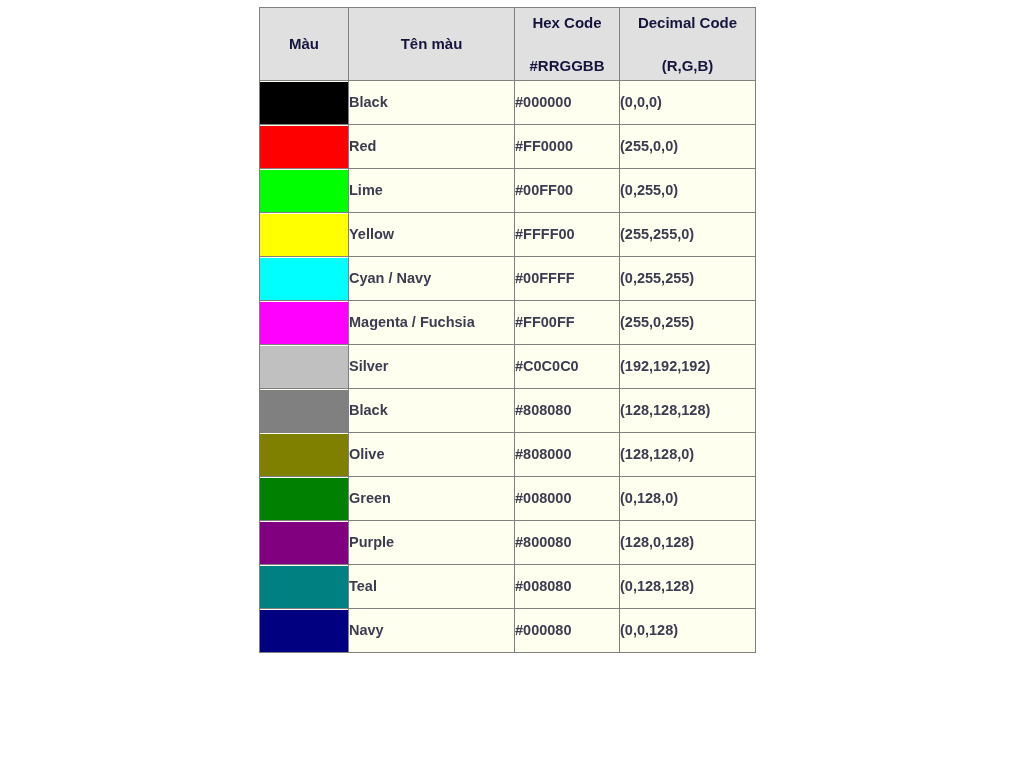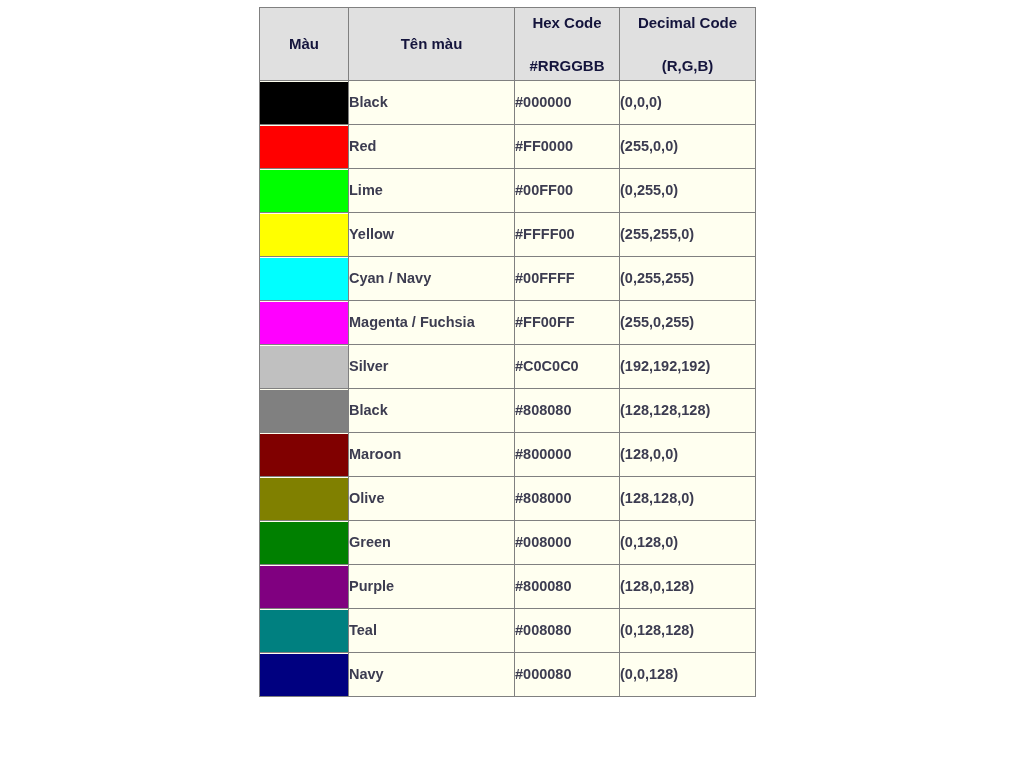--- a/index.html
+++ b/index.html
@@ -176,28 +176,20 @@
           <tr>
             <td class="swatch-cell">
               <span class="swatch" style="background: rgb(128, 128, 128);"></span>
             </td>
             <td class="text-cell">Black</td>
             <td class="text-cell">#808080</td>
             <td class="text-cell">(128,128,128)</td>
           </tr>
           <tr>
             <td class="swatch-cell">
-              <span class="swatch" style="background: rgb(128, 0, 0);"></span>
-            </td>
-            <td class="text-cell">Maroon</td>
-            <td class="text-cell">#800000</td>
-            <td class="text-cell">(128,0,0)</td>
-          </tr>
-          <tr>
-            <td class="swatch-cell">
               <span class="swatch" style="background: rgb(128, 128, 0);"></span>
             </td>
             <td class="text-cell">Olive</td>
             <td class="text-cell">#808000</td>
             <td class="text-cell">(128,128,0)</td>
           </tr>
           <tr>
             <td class="swatch-cell">
               <span class="swatch" style="background: rgb(0, 128, 0);"></span>
             </td>

